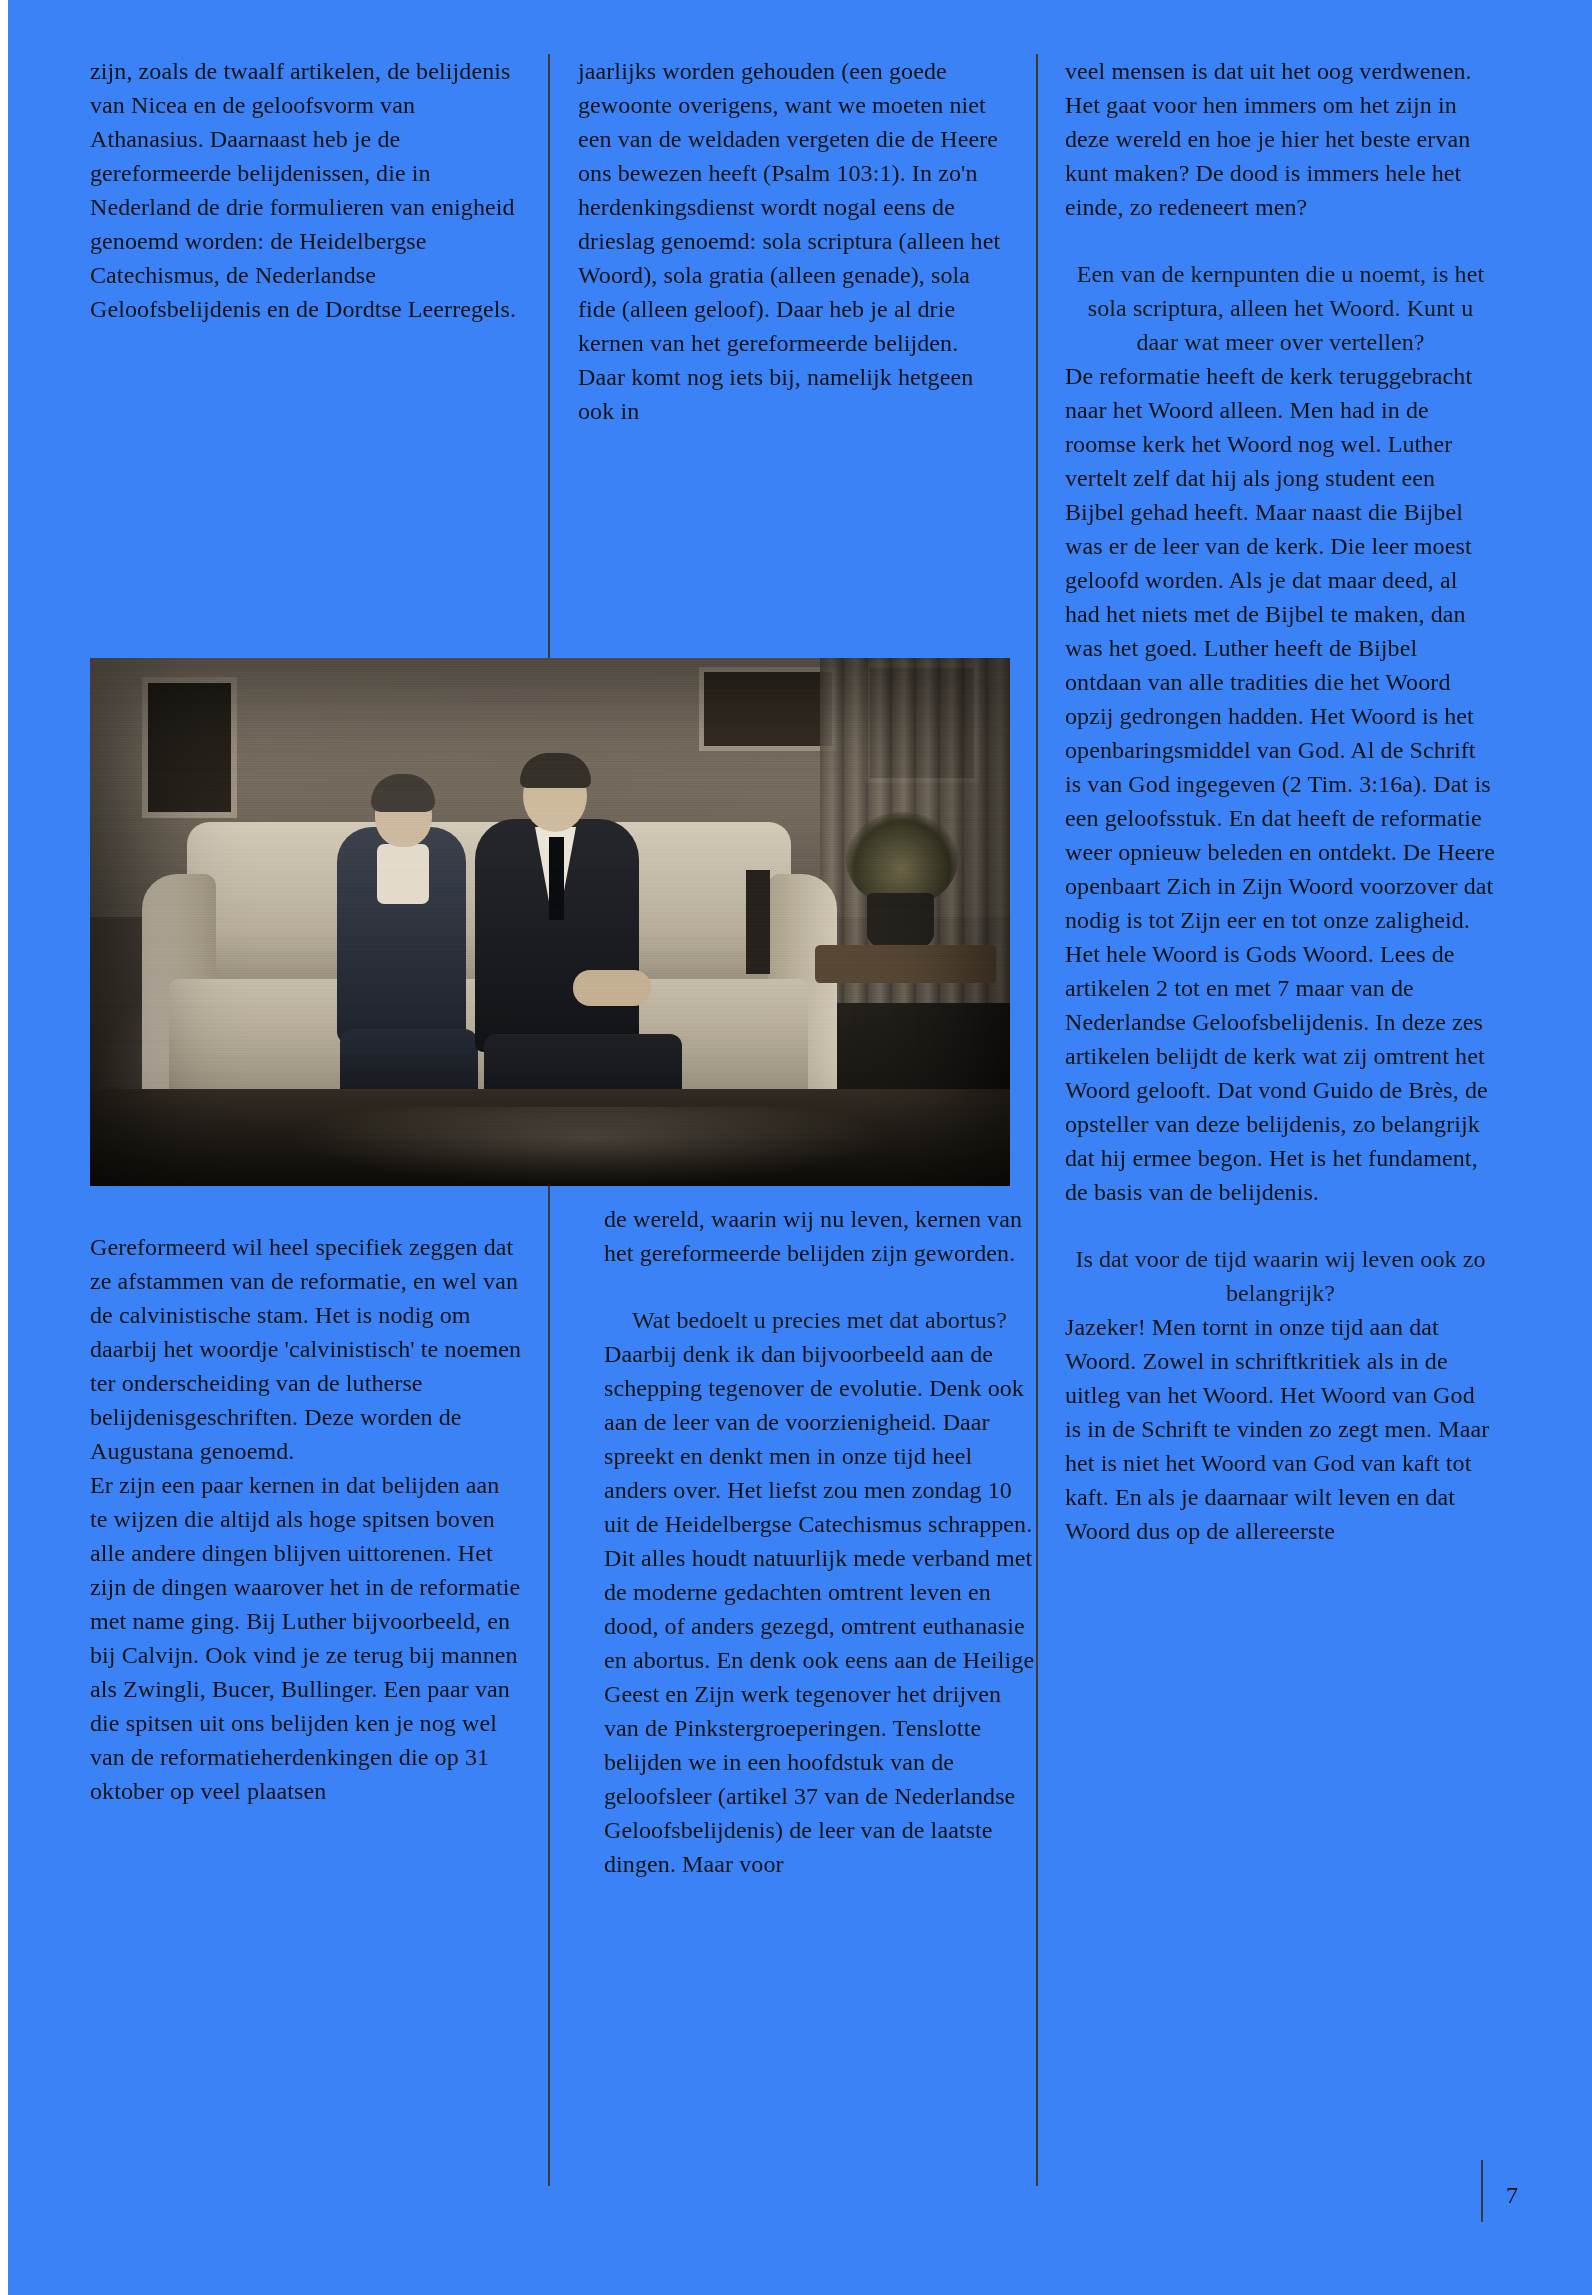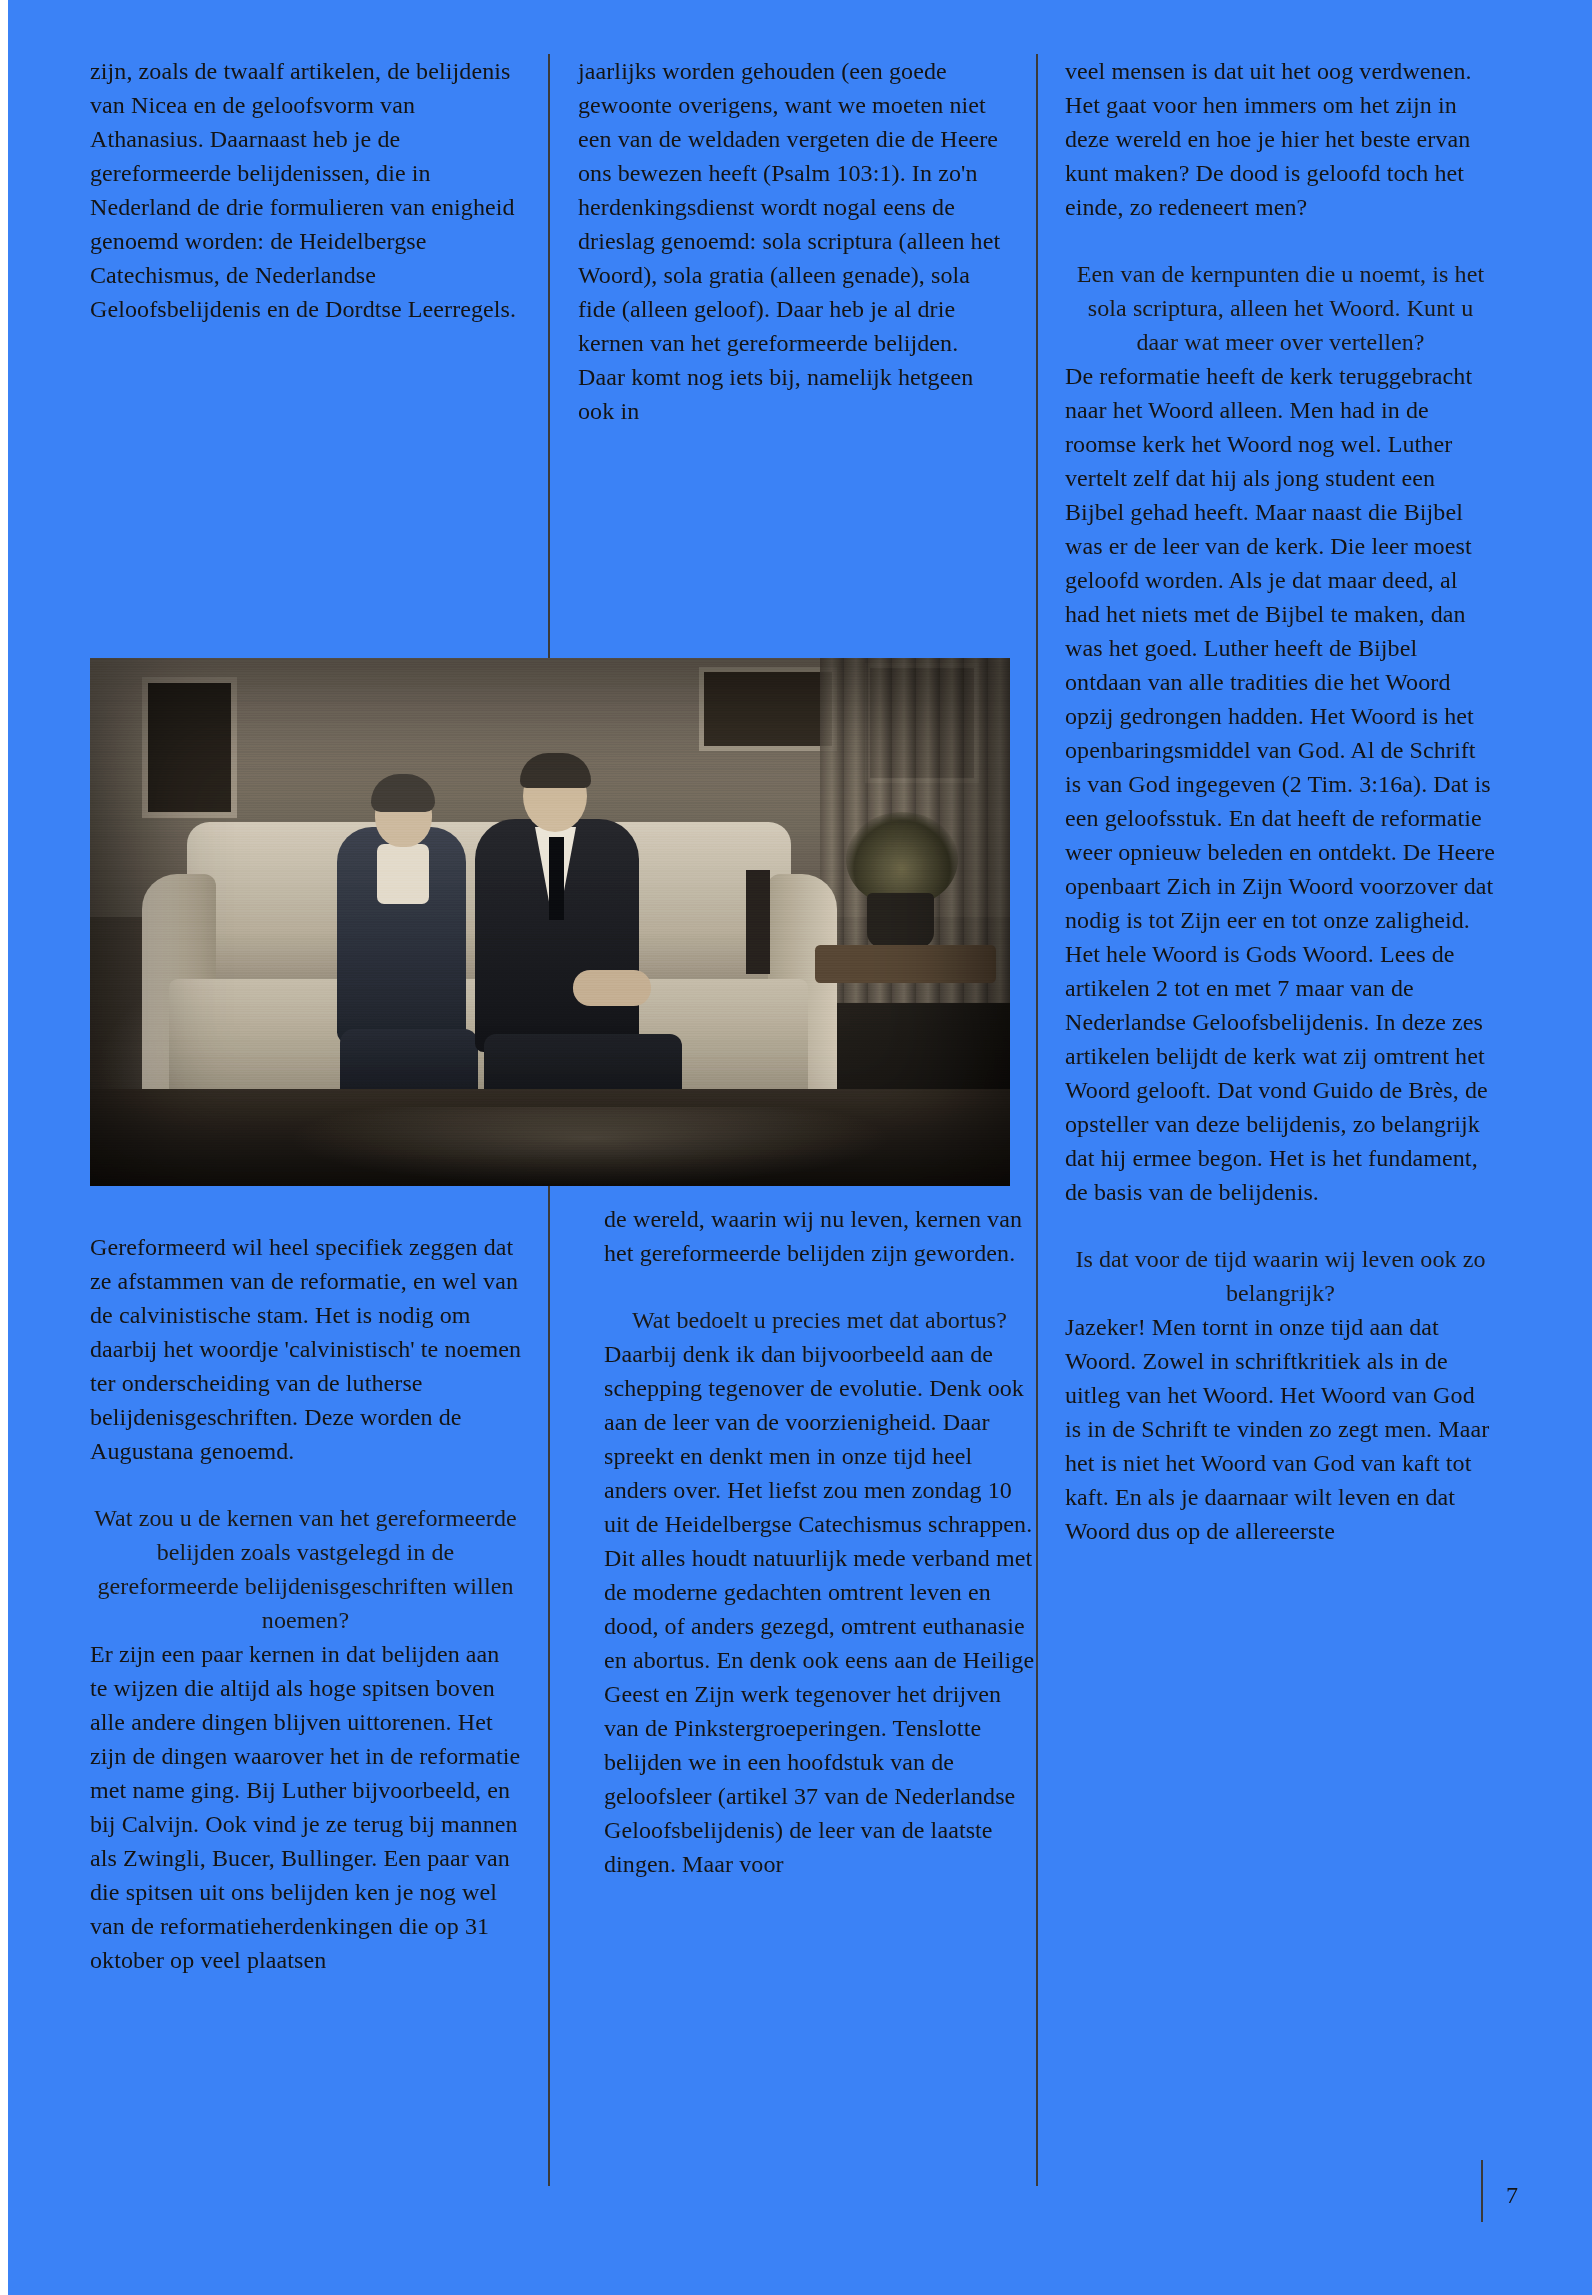--- a/index.html
+++ b/index.html
@@ -251,21 +251,21 @@
 
     <div class="col col-1">
       <p class="body">zijn, zoals de twaalf artikelen, de belijdenis van Nicea en de geloofsvorm van Athanasius. Daarnaast heb je de gereformeerde belijdenissen, die in Nederland de drie formulieren van enigheid genoemd worden: de Heidelbergse Catechismus, de Nederlandse Geloofsbelijdenis en de Dordtse Leerregels.</p>
     </div>
 
     <div class="col col-2">
       <p class="body">jaarlijks worden gehouden (een goede gewoonte overigens, want we moeten niet een van de weldaden vergeten die de Heere ons bewezen heeft (Psalm 103:1). In zo'n herdenkingsdienst wordt nogal eens de drieslag genoemd: sola scriptura (alleen het Woord), sola gratia (alleen genade), sola fide (alleen geloof). Daar heb je al drie kernen van het gereformeerde belijden. Daar komt nog iets bij, namelijk hetgeen ook in</p>
     </div>
 
     <div class="col col-3">
-      <p class="body">veel mensen is dat uit het oog verdwenen. Het gaat voor hen immers om het zijn in deze wereld en hoe je hier het beste ervan kunt maken? De dood is geloofd toch het einde, zo redeneert men?</p>
+      <p class="body">veel mensen is dat uit het oog verdwenen. Het gaat voor hen immers om het zijn in deze wereld en hoe je hier het beste ervan kunt maken? De dood is immers hele het einde, zo redeneert men?</p>
       <p class="q gap">Een van de kernpunten die u noemt, is het sola scriptura, alleen het Woord. Kunt u daar wat meer over vertellen?</p>
       <p class="body">De reformatie heeft de kerk teruggebracht naar het Woord alleen. Men had in de roomse kerk het Woord nog wel. Luther vertelt zelf dat hij als jong student een Bijbel gehad heeft. Maar naast die Bijbel was er de leer van de kerk. Die leer moest geloofd worden. Als je dat maar deed, al had het niets met de Bijbel te maken, dan was het goed. Luther heeft de Bijbel ontdaan van alle tradities die het Woord opzij gedrongen hadden. Het Woord is het openbaringsmiddel van God. Al de Schrift is van God ingegeven (2 Tim. 3:16a). Dat is een geloofsstuk. En dat heeft de reformatie weer opnieuw beleden en ontdekt. De Heere openbaart Zich in Zijn Woord voorzover dat nodig is tot Zijn eer en tot onze zaligheid. Het hele Woord is Gods Woord. Lees de artikelen 2 tot en met 7 maar van de Nederlandse Geloofsbelijdenis. In deze zes artikelen belijdt de kerk wat zij omtrent het Woord gelooft. Dat vond Guido de Brès, de opsteller van deze belijdenis, zo belangrijk dat hij ermee begon. Het is het fundament, de basis van de belijdenis.</p>
       <p class="q gap">Is dat voor de tijd waarin wij leven ook zo belangrijk?</p>
       <p class="body">Jazeker! Men tornt in onze tijd aan dat Woord. Zowel in schriftkritiek als in de uitleg van het Woord. Het Woord van God is in de Schrift te vinden zo zegt men. Maar het is niet het Woord van God van kaft tot kaft. En als je daarnaar wilt leven en dat Woord dus op de allereerste</p>
     </div>
 
     <div class="photo-wrap">
       <div class="photo">
         <div class="ph ph-wall"></div>
         <div class="ph ph-frame-a"></div>
@@ -294,21 +294,20 @@
         <div class="ph ph-m-legs"></div>
         <div class="ph ph-floor"></div>
         <div class="ph ph-rug"></div>
         <div class="ph ph-grain"></div>
         <div class="ph ph-vignette"></div>
       </div>
     </div>
 
     <div class="after-photo">
       <p class="body">Gereformeerd wil heel specifiek zeggen dat ze afstammen van de reformatie, en wel van de calvinistische stam. Het is nodig om daarbij het woordje 'calvinistisch' te noemen ter onderscheiding van de lutherse belijdenisgeschriften. Deze worden de Augustana genoemd.</p>
-      <p class="q gap">Wat zou u de kernen van het gereformeerde belijden zoals vastgelegd in de gereformeerde belijdenisgeschriften willen noemen?</p>
       <p class="body">Er zijn een paar kernen in dat belijden aan te wijzen die altijd als hoge spitsen boven alle andere dingen blijven uittorenen. Het zijn de dingen waarover het in de reformatie met name ging. Bij Luther bijvoorbeeld, en bij Calvijn. Ook vind je ze terug bij mannen als Zwingli, Bucer, Bullinger. Een paar van die spitsen uit ons belijden ken je nog wel van de reformatieherdenkingen die op 31 oktober op veel plaatsen</p>
     </div>
 
     <div class="after-photo-2">
       <p class="body">de wereld, waarin wij nu leven, kernen van het gereformeerde belijden zijn geworden.</p>
       <p class="q gap">Wat bedoelt u precies met dat abortus?</p>
       <p class="body">Daarbij denk ik dan bijvoorbeeld aan de schepping tegenover de evolutie. Denk ook aan de leer van de voorzienigheid. Daar spreekt en denkt men in onze tijd heel anders over. Het liefst zou men zondag 10 uit de Heidelbergse Catechismus schrappen. Dit alles houdt natuurlijk mede verband met de moderne gedachten omtrent leven en dood, of anders gezegd, omtrent euthanasie en abortus. En denk ook eens aan de Heilige Geest en Zijn werk tegenover het drijven van de Pinkstergroeperingen. Tenslotte belijden we in een hoofdstuk van de geloofsleer (artikel 37 van de Nederlandse Geloofsbelijdenis) de leer van de laatste dingen. Maar voor</p>
     </div>
 
     <div class="pn-rule"></div>

